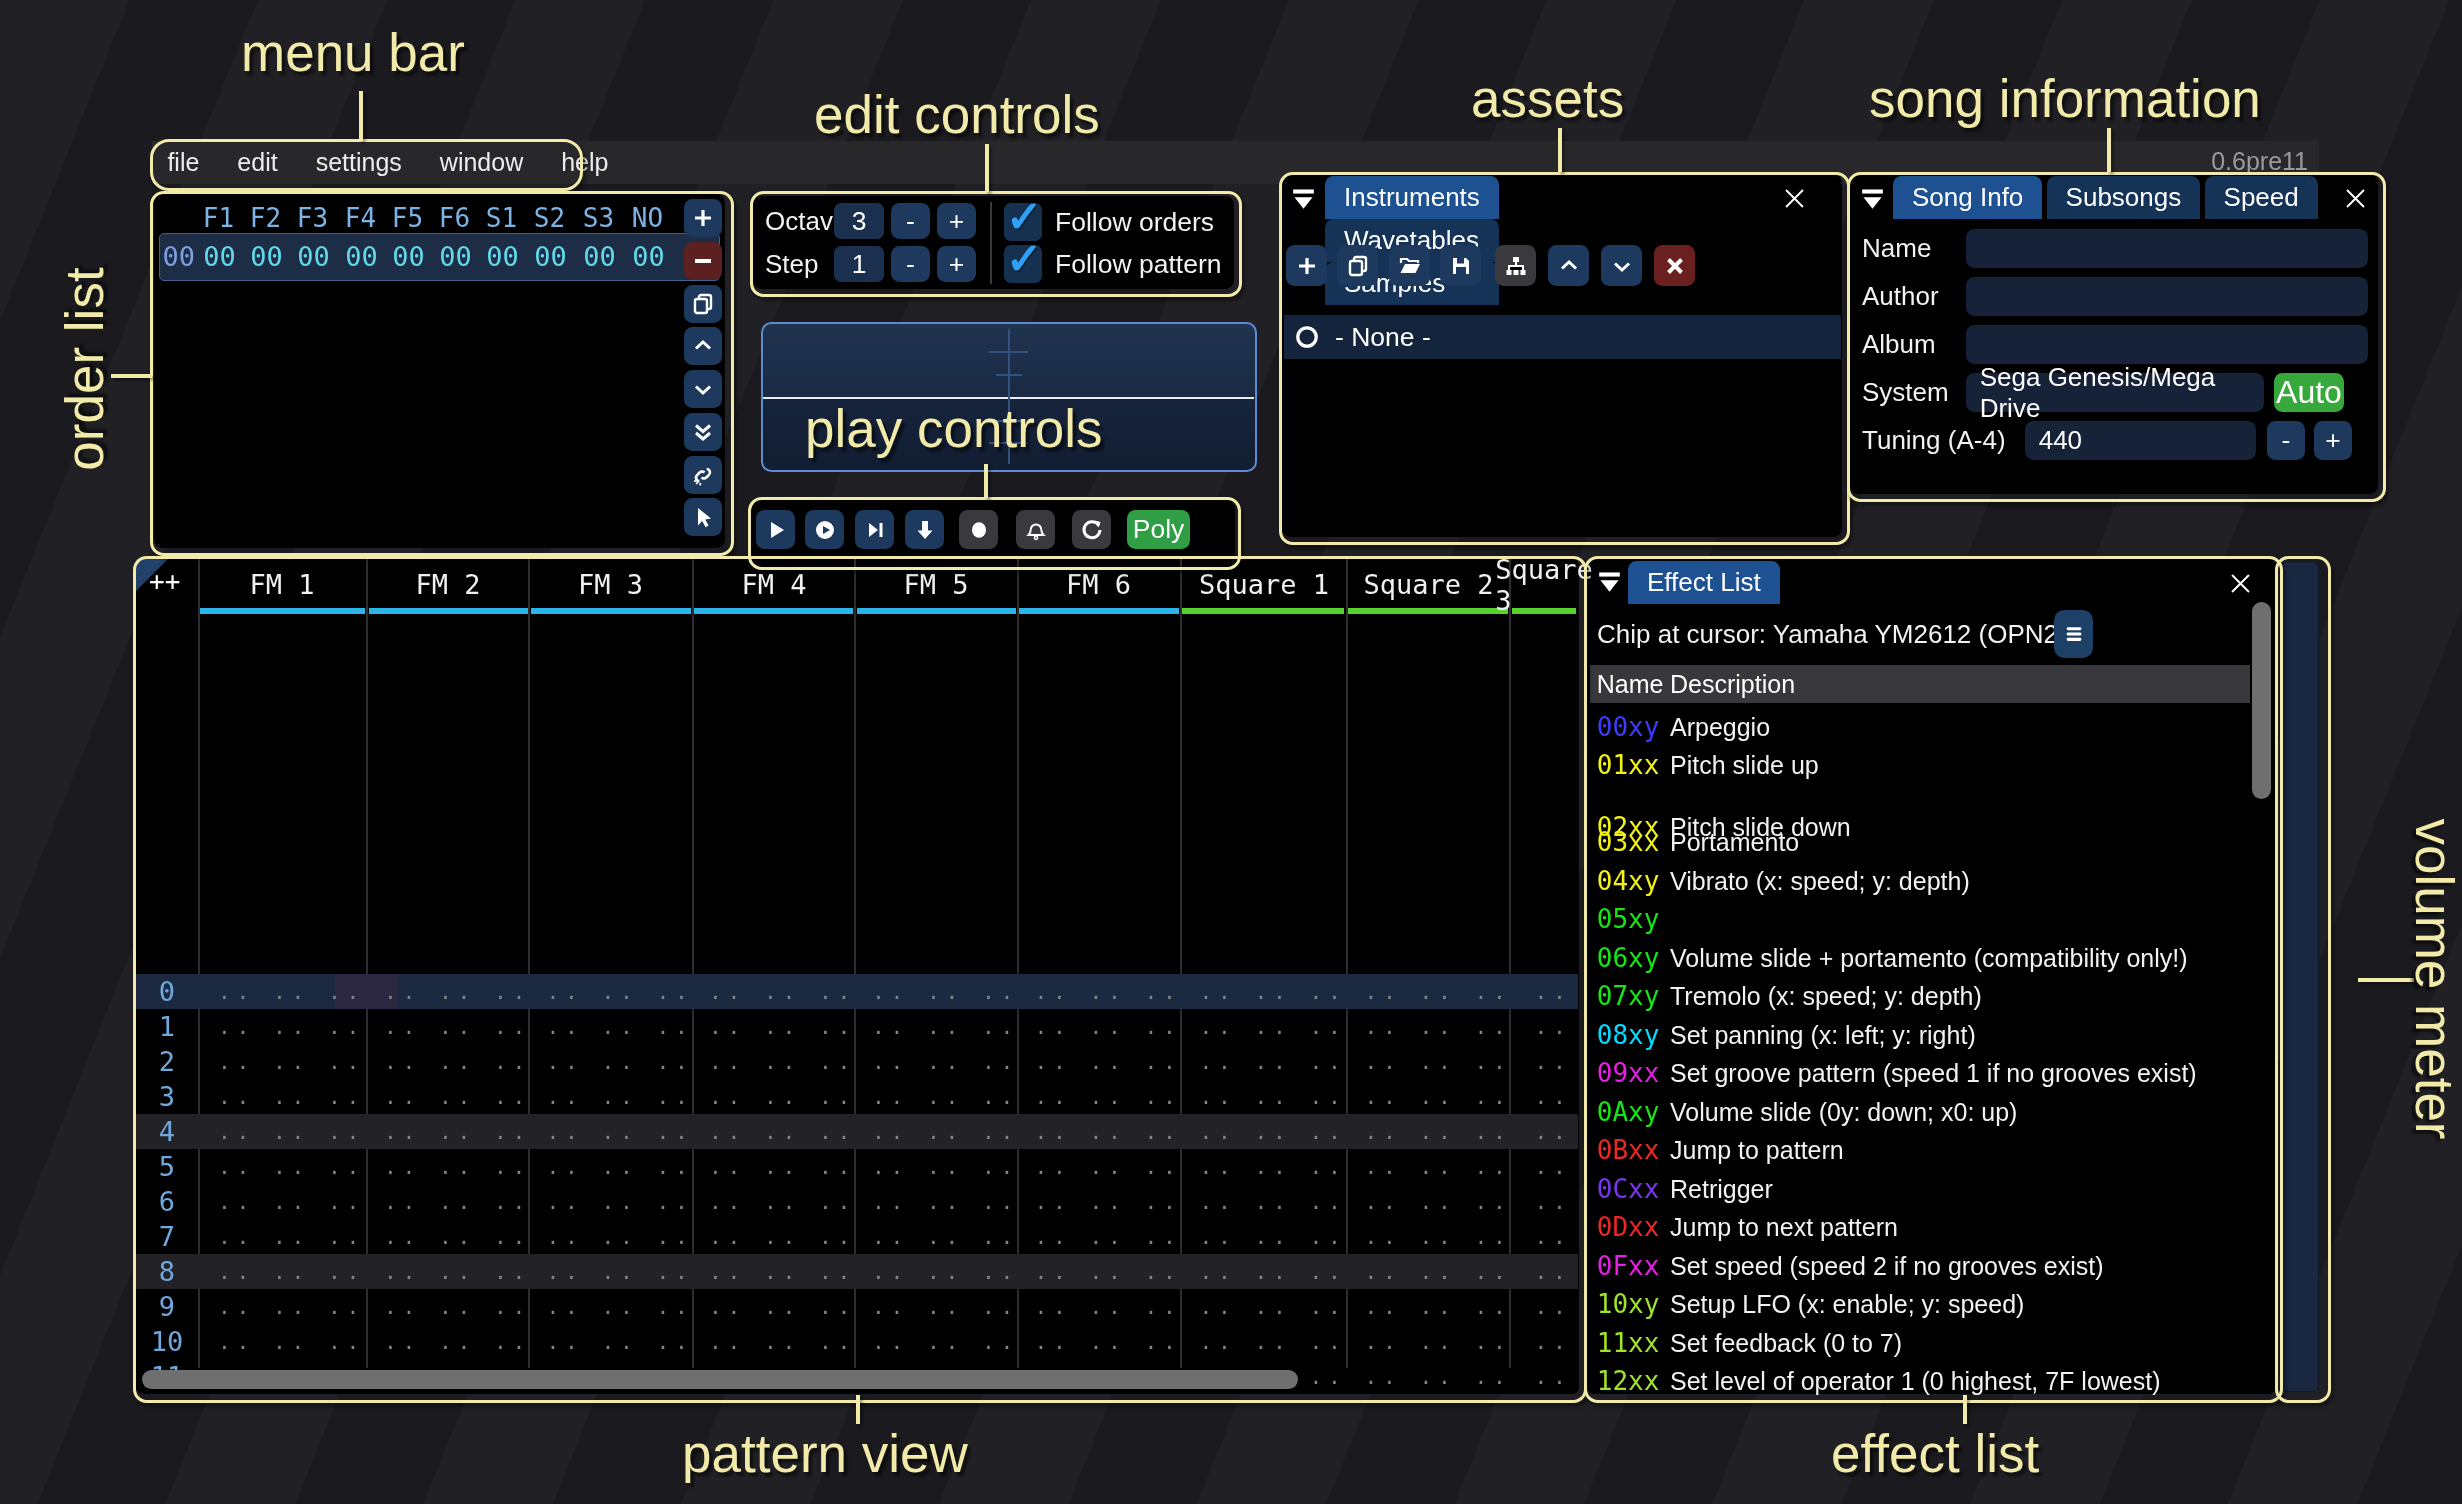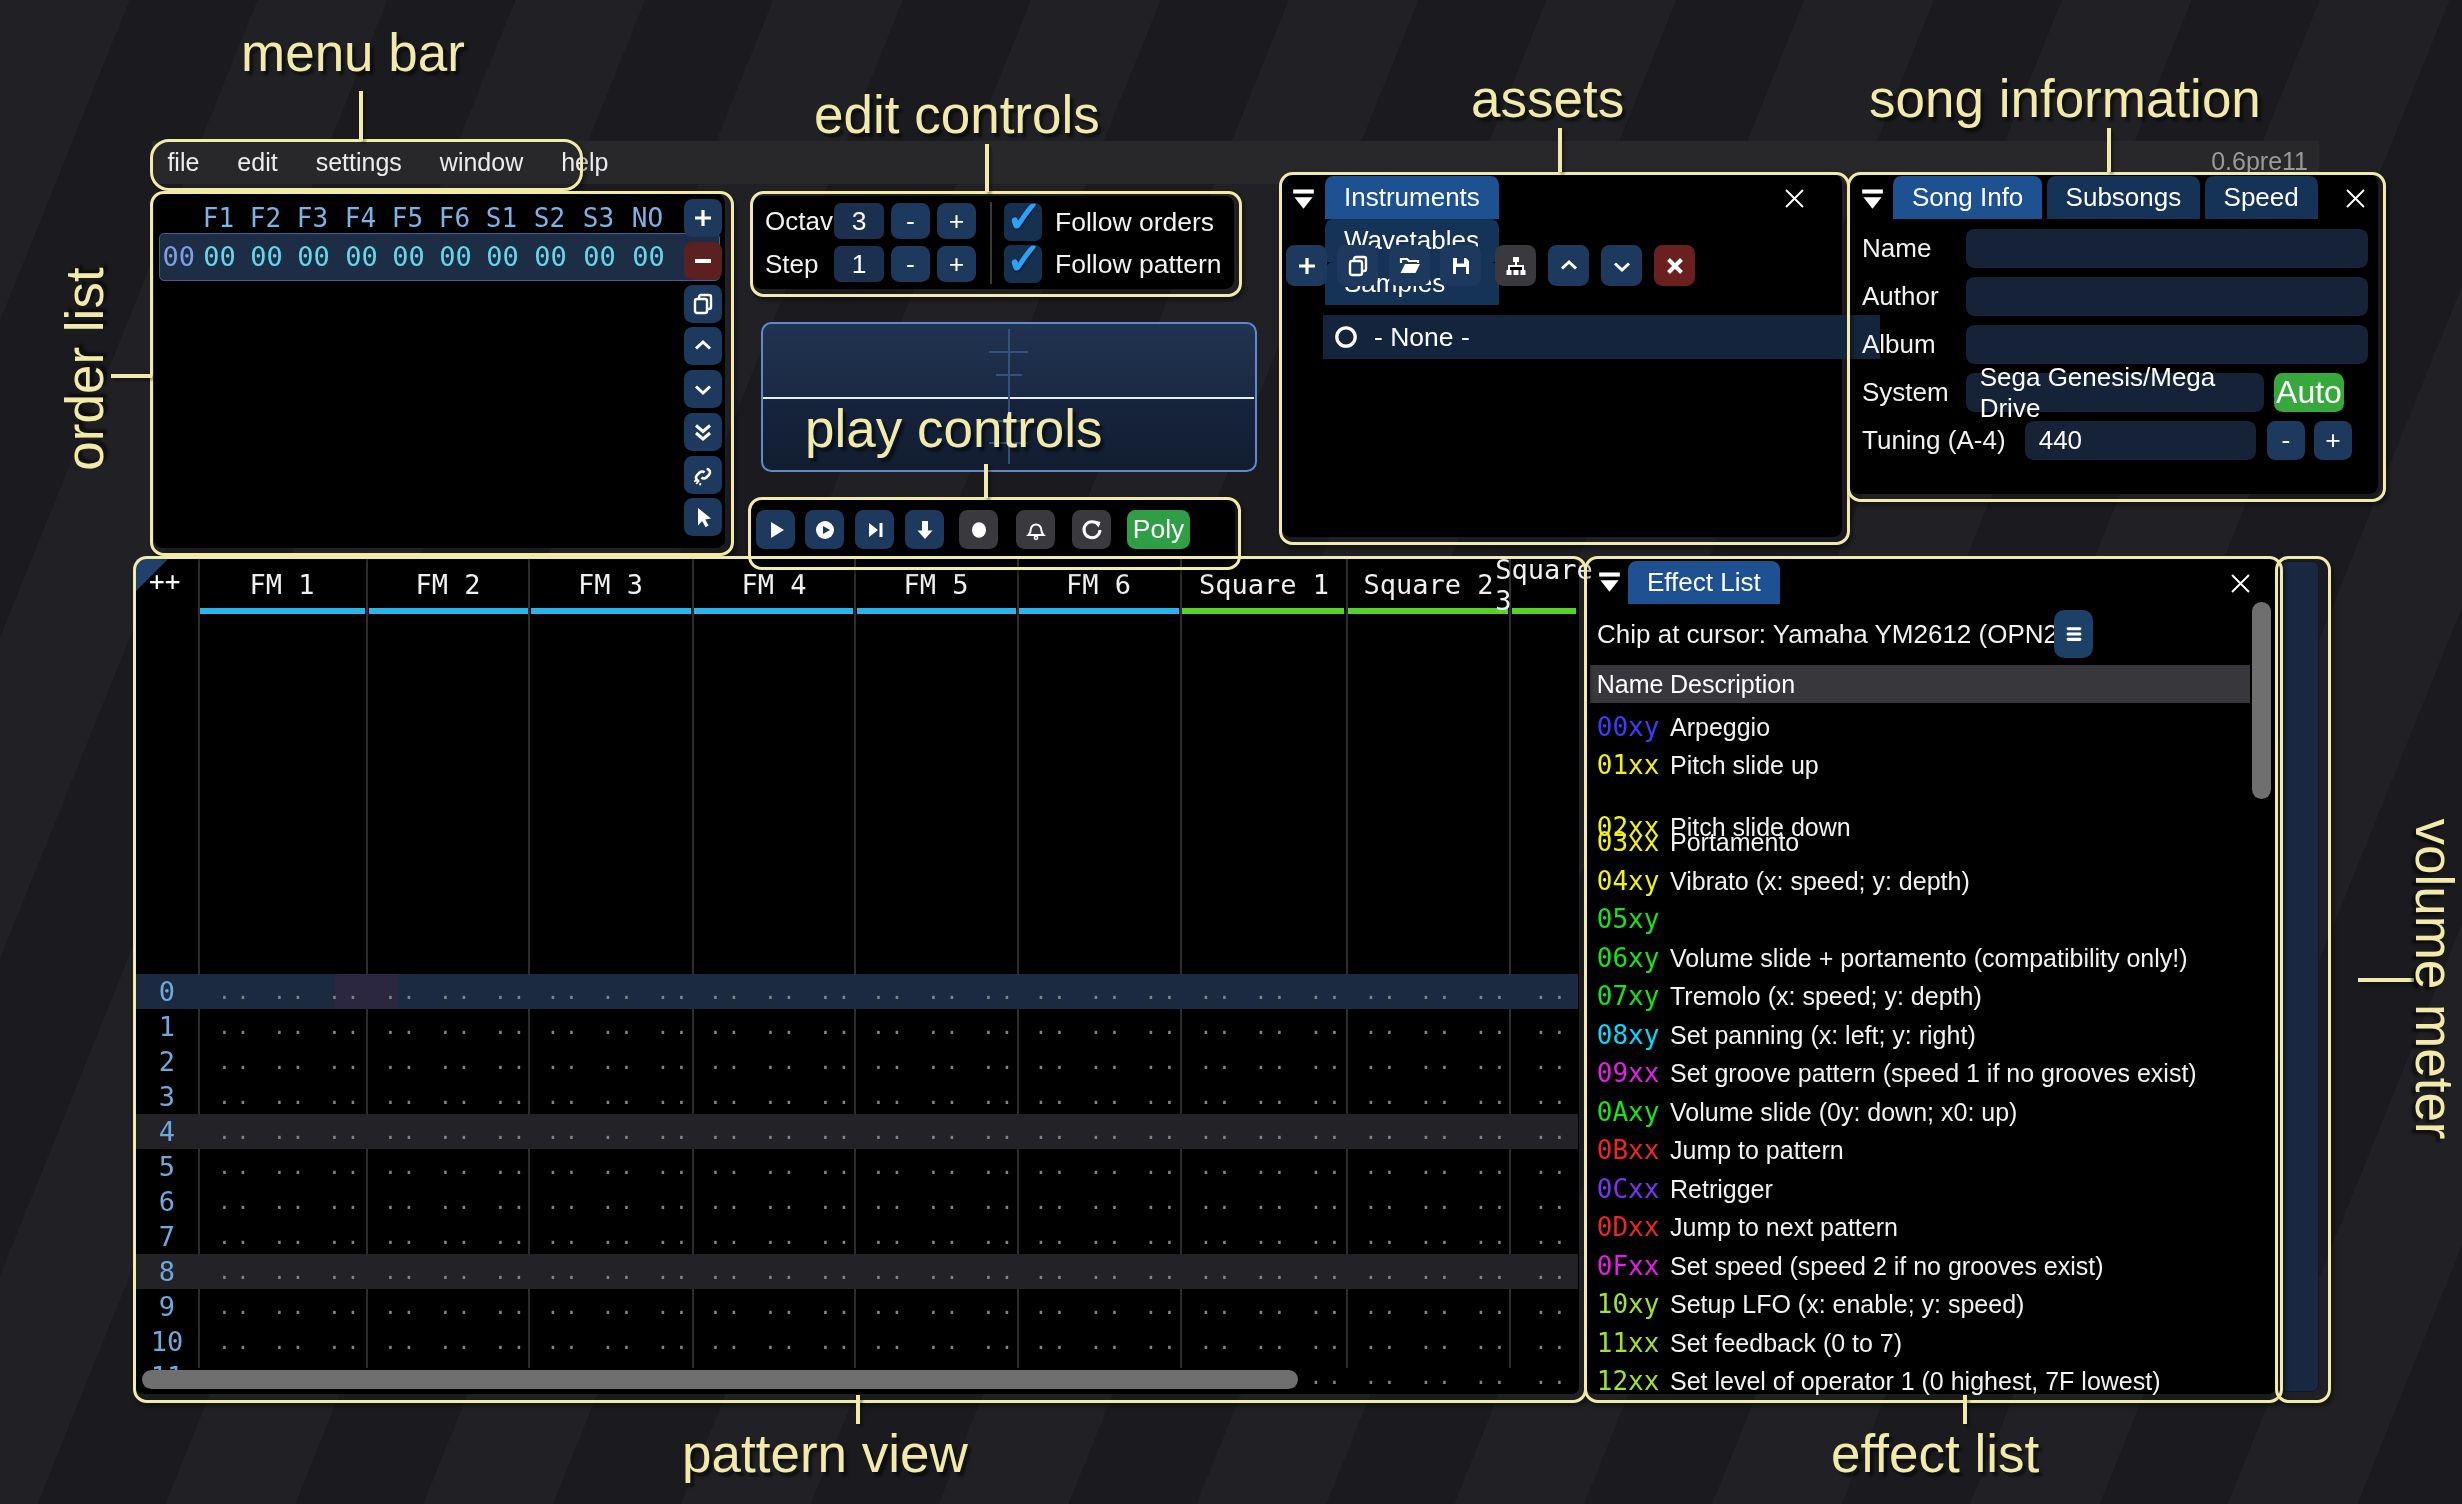--- a/index.html
+++ b/index.html
@@ -334,21 +334,21 @@
         </span>
       </div>
       <div class="btn red" style="left: 1654px; top: 245px; width: 41px; height: 41px;">
         <span>
           <svg width="24" height="24" viewBox="0 0 24 24">
             <path d="M5.5 5.5l13 13M18.5 5.5l-13 13" stroke="#fff" stroke-width="4"></path>
           </svg>
         </span>
       </div>
     </div>
-  <div class="abs" style="left:1284px;top:315px;width:557px;height:44px;background:#15243d;z-index:11;margin-left:39px;">
+  <div class="abs" style="left:1284px;top:315px;width:557px;height:44px;background:#15243d;z-index:11;">
     <span class="abs" style="left:10.3px;top:9.4px;">
       <svg width="26" height="26" viewBox="0 0 24 24">
           <circle cx="12" cy="12" r="8.5" stroke="#fff" stroke-width="3" fill="none"></circle>
         </svg>
       </span>
     <span class="abs" style="left:51px;top:6.8px;font-size:26.5px;">- None -</span>
   </div>
 
   <div class="win" style="left:1850px;top:174px;width:528px;height:320px;"></div>
   <div class="abs" style="left:1857px;top:183px;z-index:13;">

